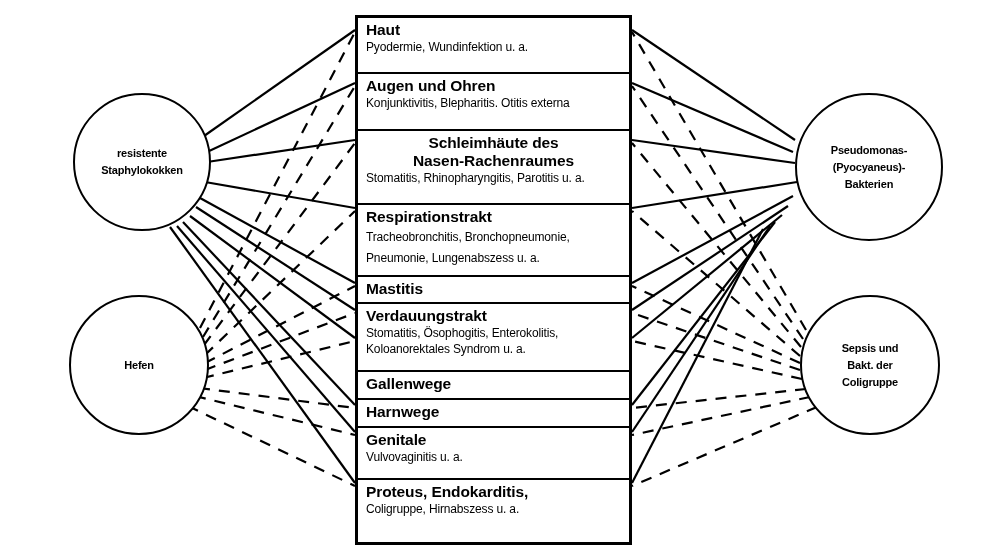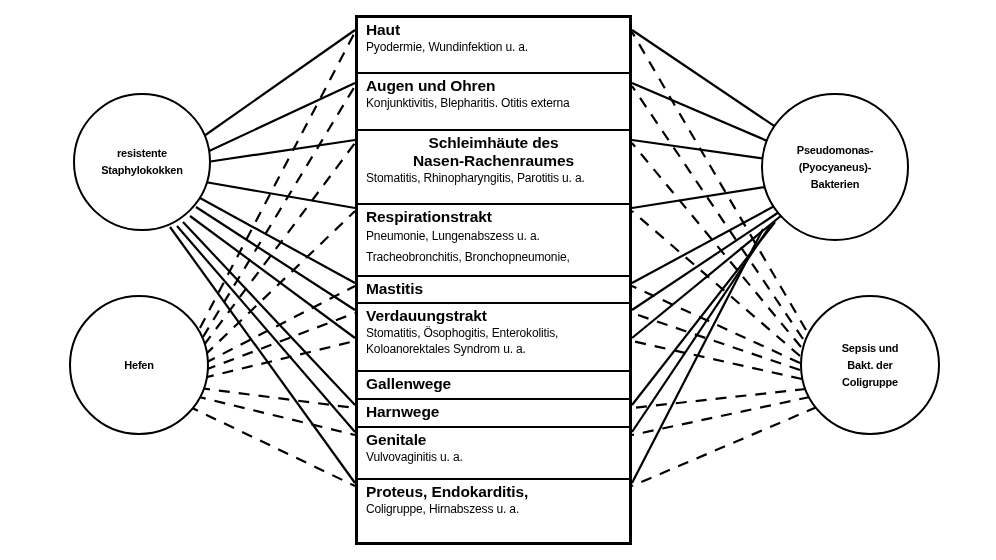--- a/index.html
+++ b/index.html
@@ -19,21 +19,21 @@
   .ttl.two{white-space:normal;text-align:center;}
   .sub{font-size:12px;line-height:16px;letter-spacing:-.15px;white-space:nowrap;}
 
   
   .node{position:absolute;border:2.5px solid #000;border-radius:50%;background:#fff;
         display:flex;align-items:center;justify-content:center;text-align:center;
         font-weight:bold;z-index:3;}
   .node span{display:block;font-size:11px;line-height:17px;letter-spacing:-.2px;}
   #n-staph{left:73px;top:93px;width:134px;height:134px;}
   #n-hefen{left:69px;top:295px;width:136px;height:136px;}
-  #n-pseudo{left:761px;top:93px;width:144px;height:144px;}
+  #n-pseudo{left:795px;top:93px;width:144px;height:144px;}
   #n-proteus{left:800px;top:295px;width:136px;height:136px;}
 </style>
 </head>
 <body>
 
 <div id="stage">
 
   <svg id="wires" viewBox="0 0 996 560" xmlns="http://www.w3.org/2000/svg">
     <g fill="none" stroke="#000" stroke-width="2.2">
 
@@ -104,22 +104,22 @@
     </div>
 
     <div class="row" style="height:74px">
       <div class="ttl two">Schleimhäute des</div>
       <div class="ttl two">Nasen-Rachenraumes</div>
       <div class="sub">Stomatitis, Rhinopharyngitis, Parotitis u. a.</div>
     </div>
 
     <div class="row" style="height:72px">
       <div class="ttl">Respirationstrakt</div>
+      <div class="sub" style="line-height:22px">Tracheobronchitis, Bronchopneumonie,</div>
       <div class="sub" style="line-height:20px">Pneumonie, Lungenabszess u. a.</div>
-      <div class="sub" style="line-height:22px">Tracheobronchitis, Bronchopneumonie,</div>
     </div>
 
     <div class="row" style="height:27px">
       <div class="ttl">Mastitis</div>
     </div>
 
     <div class="row" style="height:68px">
       <div class="ttl">Verdauungstrakt</div>
       <div class="sub">Stomatitis, Ösophogitis, Enterokolitis,</div>
       <div class="sub">Koloanorektales Syndrom u. a.</div>

